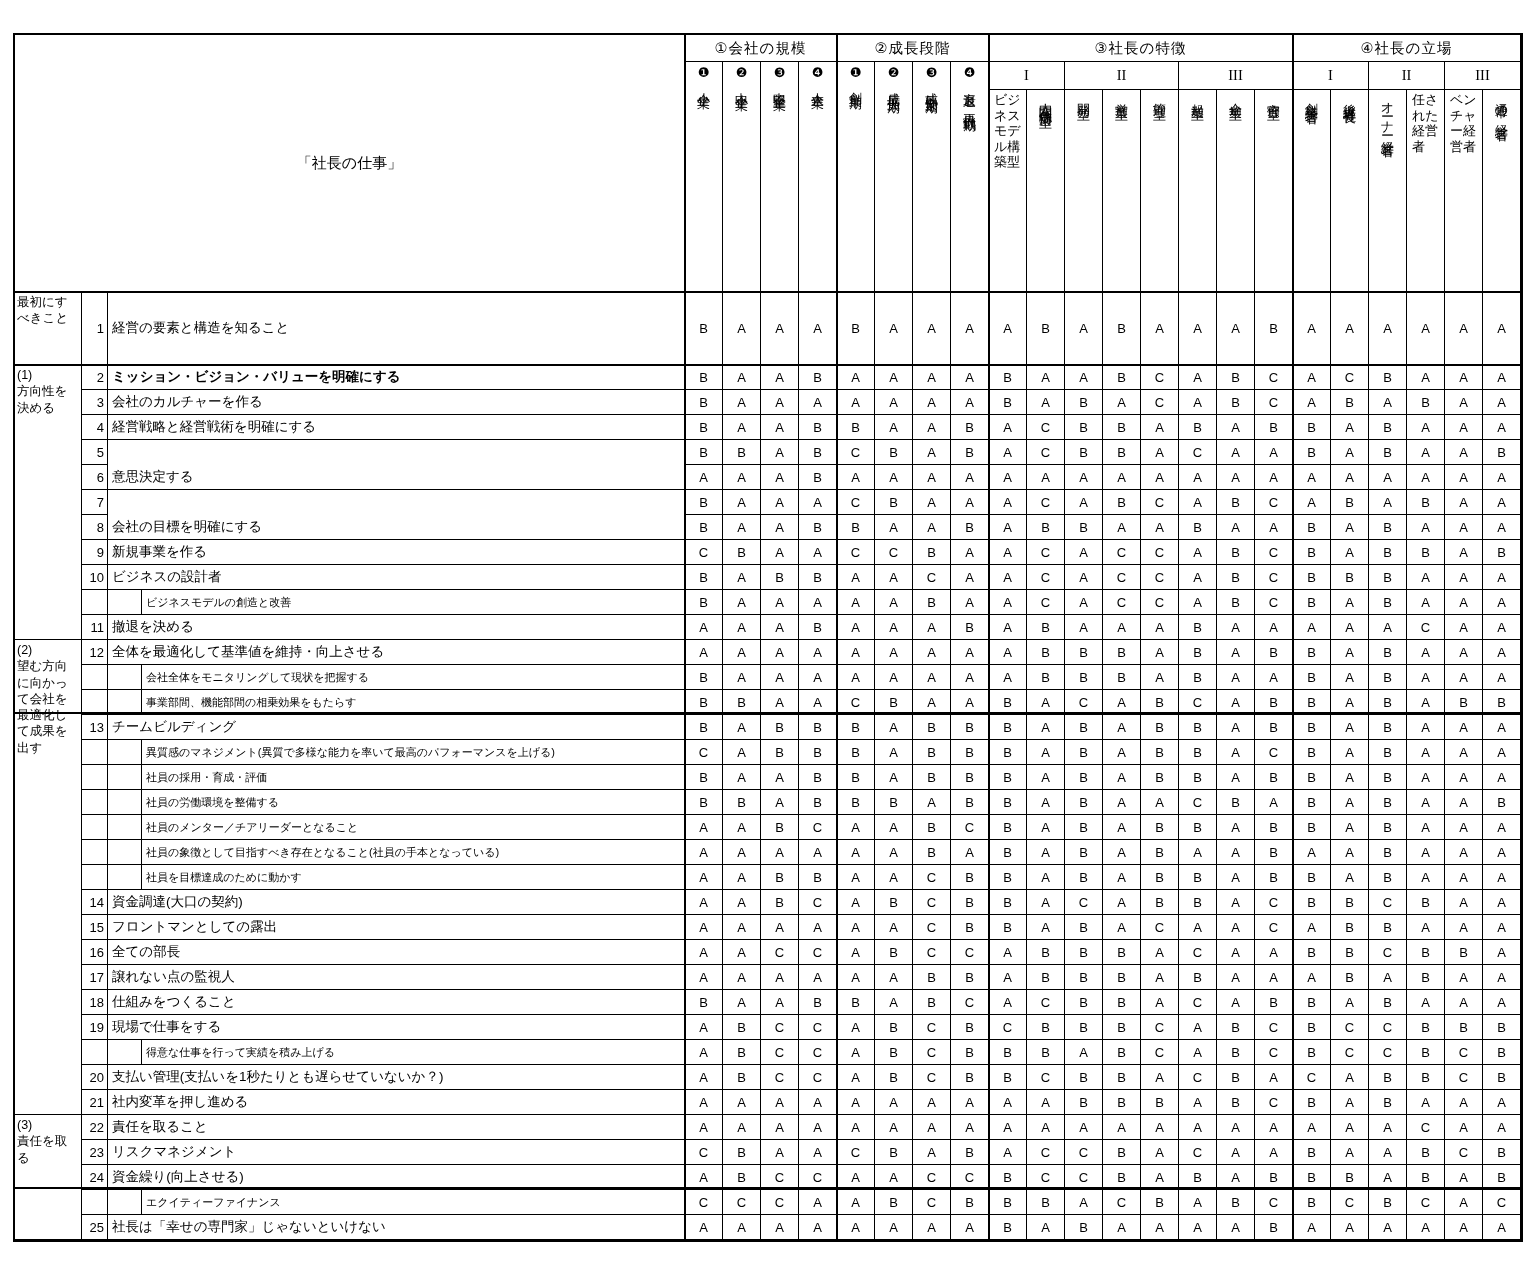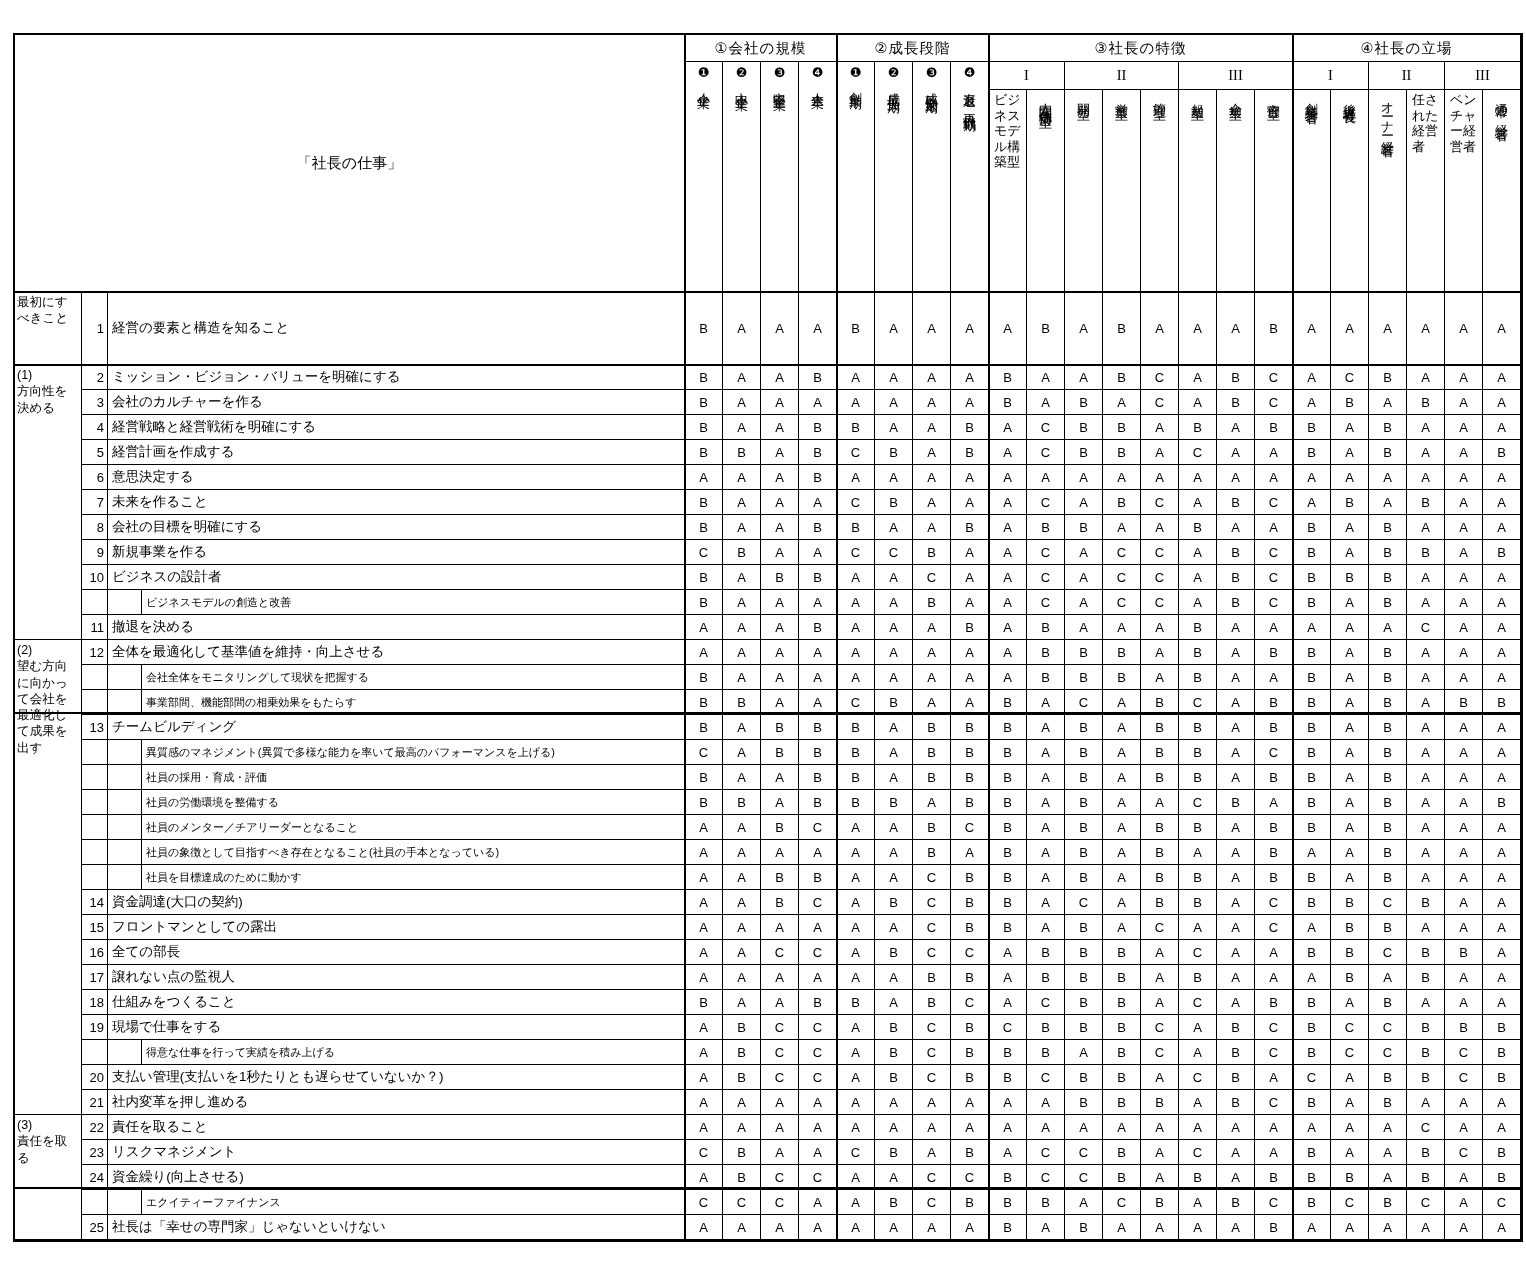--- a/index.html
+++ b/index.html
@@ -89,21 +89,21 @@
         <div class="c grade" style="grid-area: 4 / 20 / 5 / 21;">B</div>
         <div class="c grade" style="grid-area: 4 / 21 / 5 / 22;">A</div>
         <div class="c grade" style="grid-area: 4 / 22 / 5 / 23;">A</div>
         <div class="c grade" style="grid-area: 4 / 23 / 5 / 24;">A</div>
         <div class="c grade" style="grid-area: 4 / 24 / 5 / 25;">A</div>
         <div class="c grade" style="grid-area: 4 / 25 / 5 / 26;">A</div>
         <div class="c grade" style="grid-area: 4 / 26 / 5 / 27;">A</div>
         <div class="c sec" style="grid-area: 5 / 1 / 16 / 2;">(1)
 方向性を決める</div>
         <div class="c num" style="grid-area: 5 / 2 / 6 / 3;">2</div>
-        <div class="c task" style="grid-area: 5 / 3 / 6 / 5;">ミッション・ビジョン・バリューを明確にする</div>
+        <div class="c task" style="grid-area: 5 / 3 / 6 / 5; font-weight: bold;">ミッション・ビジョン・バリューを明確にする</div>
         <div class="c grade" style="grid-area: 5 / 5 / 6 / 6;">B</div>
         <div class="c grade" style="grid-area: 5 / 6 / 6 / 7;">A</div>
         <div class="c grade" style="grid-area: 5 / 7 / 6 / 8;">A</div>
         <div class="c grade" style="grid-area: 5 / 8 / 6 / 9;">B</div>
         <div class="c grade" style="grid-area: 5 / 9 / 6 / 10;">A</div>
         <div class="c grade" style="grid-area: 5 / 10 / 6 / 11;">A</div>
         <div class="c grade" style="grid-area: 5 / 11 / 6 / 12;">A</div>
         <div class="c grade" style="grid-area: 5 / 12 / 6 / 13;">A</div>
         <div class="c grade" style="grid-area: 5 / 13 / 6 / 14;">B</div>
         <div class="c grade" style="grid-area: 5 / 14 / 6 / 15;">A</div>
@@ -161,21 +161,20 @@
         <div class="c grade" style="grid-area: 7 / 18 / 8 / 19;">B</div>
         <div class="c grade" style="grid-area: 7 / 19 / 8 / 20;">A</div>
         <div class="c grade" style="grid-area: 7 / 20 / 8 / 21;">B</div>
         <div class="c grade" style="grid-area: 7 / 21 / 8 / 22;">B</div>
         <div class="c grade" style="grid-area: 7 / 22 / 8 / 23;">A</div>
         <div class="c grade" style="grid-area: 7 / 23 / 8 / 24;">B</div>
         <div class="c grade" style="grid-area: 7 / 24 / 8 / 25;">A</div>
         <div class="c grade" style="grid-area: 7 / 25 / 8 / 26;">A</div>
         <div class="c grade" style="grid-area: 7 / 26 / 8 / 27;">A</div>
         <div class="c num" style="grid-area: 8 / 2 / 9 / 3;">5</div>
-        <div class="c task" style="grid-area: 8 / 3 / 9 / 5;">経営計画を作成する</div>
         <div class="c grade" style="grid-area: 8 / 5 / 9 / 6;">B</div>
         <div class="c grade" style="grid-area: 8 / 6 / 9 / 7;">B</div>
         <div class="c grade" style="grid-area: 8 / 7 / 9 / 8;">A</div>
         <div class="c grade" style="grid-area: 8 / 8 / 9 / 9;">B</div>
         <div class="c grade" style="grid-area: 8 / 9 / 9 / 10;">C</div>
         <div class="c grade" style="grid-area: 8 / 10 / 9 / 11;">B</div>
         <div class="c grade" style="grid-area: 8 / 11 / 9 / 12;">A</div>
         <div class="c grade" style="grid-area: 8 / 12 / 9 / 13;">B</div>
         <div class="c grade" style="grid-area: 8 / 13 / 9 / 14;">A</div>
         <div class="c grade" style="grid-area: 8 / 14 / 9 / 15;">C</div>
@@ -209,21 +208,20 @@
         <div class="c grade" style="grid-area: 9 / 18 / 10 / 19;">A</div>
         <div class="c grade" style="grid-area: 9 / 19 / 10 / 20;">A</div>
         <div class="c grade" style="grid-area: 9 / 20 / 10 / 21;">A</div>
         <div class="c grade" style="grid-area: 9 / 21 / 10 / 22;">A</div>
         <div class="c grade" style="grid-area: 9 / 22 / 10 / 23;">A</div>
         <div class="c grade" style="grid-area: 9 / 23 / 10 / 24;">A</div>
         <div class="c grade" style="grid-area: 9 / 24 / 10 / 25;">A</div>
         <div class="c grade" style="grid-area: 9 / 25 / 10 / 26;">A</div>
         <div class="c grade" style="grid-area: 9 / 26 / 10 / 27;">A</div>
         <div class="c num" style="grid-area: 10 / 2 / 11 / 3;">7</div>
-        <div class="c task" style="grid-area: 10 / 3 / 11 / 5;">未来を作ること</div>
         <div class="c grade" style="grid-area: 10 / 5 / 11 / 6;">B</div>
         <div class="c grade" style="grid-area: 10 / 6 / 11 / 7;">A</div>
         <div class="c grade" style="grid-area: 10 / 7 / 11 / 8;">A</div>
         <div class="c grade" style="grid-area: 10 / 8 / 11 / 9;">A</div>
         <div class="c grade" style="grid-area: 10 / 9 / 11 / 10;">C</div>
         <div class="c grade" style="grid-area: 10 / 10 / 11 / 11;">B</div>
         <div class="c grade" style="grid-area: 10 / 11 / 11 / 12;">A</div>
         <div class="c grade" style="grid-area: 10 / 12 / 11 / 13;">A</div>
         <div class="c grade" style="grid-area: 10 / 13 / 11 / 14;">A</div>
         <div class="c grade" style="grid-area: 10 / 14 / 11 / 15;">C</div>

